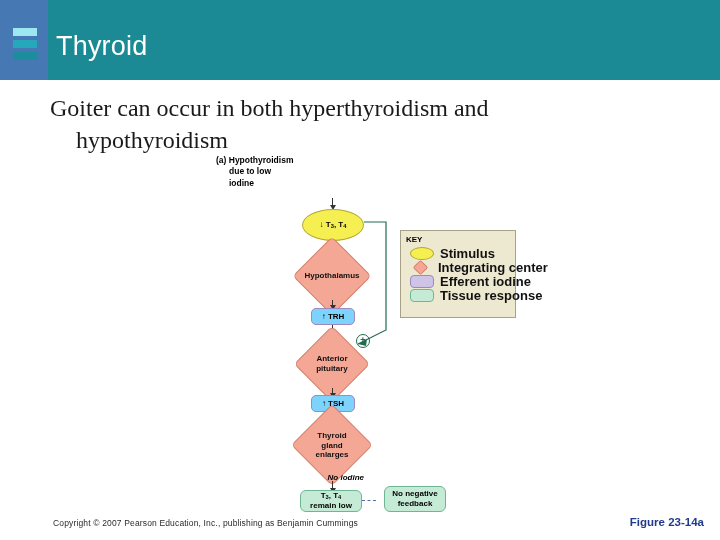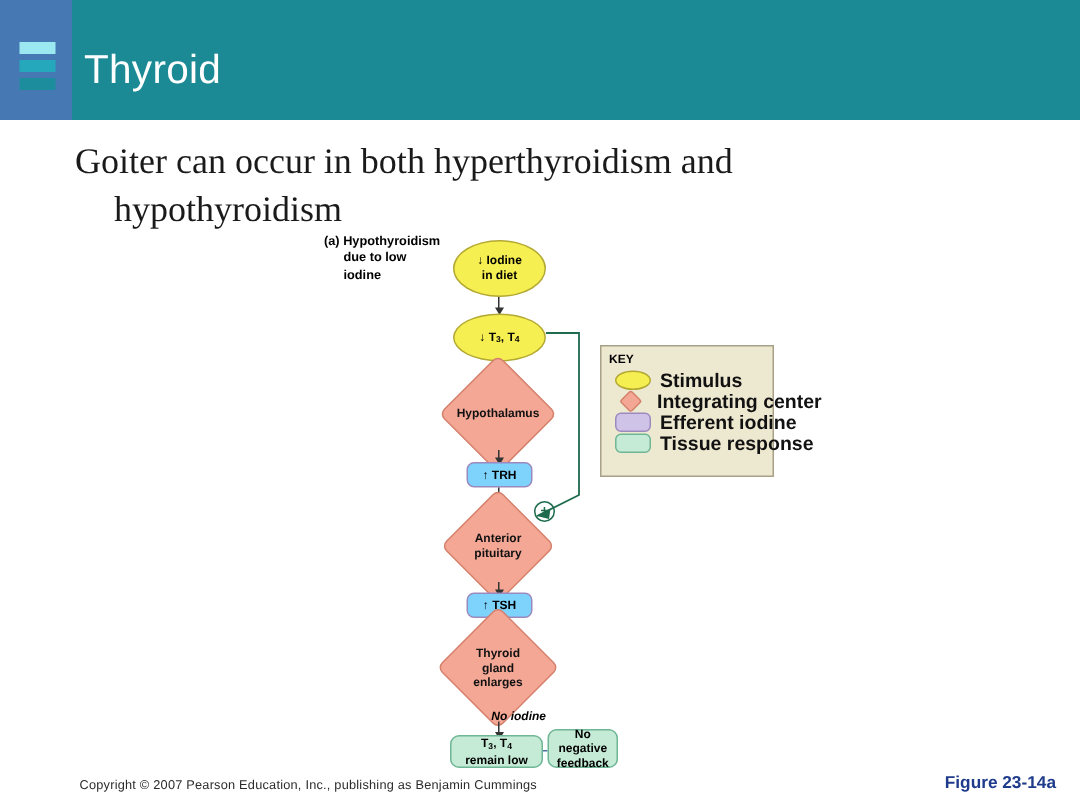--- a/index.html
+++ b/index.html
@@ -160,21 +160,21 @@
   #n-trh { left: 115px; top: 158px; width: 44px; height: 17px; }
   #n-tsh { left: 115px; top: 245px; width: 44px; height: 17px; }
 
   
   .tissue {
     background: #C5EBD6;
     border: 1px solid #6FB694;
     border-radius: 6px;
   }
   #n-remainlow { left: 104px; top: 340px; width: 62px; height: 22px; }
-  #n-nofeedback { left: 169px; top: 336px; width: 47px; height: 26px; }
+  #n-nofeedback { left: 188px; top: 336px; width: 62px; height: 26px; }
 
   .noiodine {
     position: absolute;
     left: 108px;
     top: 323px;
     width: 60px;
     text-align: right;
     font-size: 8px;
     font-style: italic;
     font-weight: bold;
@@ -338,26 +338,20 @@
     <span class="ln2">due to low</span>
     <span class="ln3">iodine</span>
   </div>
 
   <svg class="gpath" viewBox="0 0 330 365">
     <polyline points="168,72 190,72 190,180 162,194" fill="none" stroke="#1E6B4E" stroke-width="1.2"></polyline>
     <polygon points="162,194 171,189 170,196" fill="#1E6B4E"></polygon>
   </svg>
   <div class="plus-circle">+</div>
 
-  <div class="node oval" id="n-iodine">
-    <div>
-      <span>↓ Iodine</span><br>
-      <span>in diet</span>
-    </div>
-  </div>
   <div class="varrow a1"></div>
 
   <div class="node oval" id="n-t34low">
     <div><span>↓ T<sub>3</sub>, T<sub>4</sub></span></div>
   </div>
   <div class="varrow a2"></div>
 
   <div class="diamond-wrap" id="n-hypothal">
     <div class="diamond-shape"></div>
     <div class="diamond-text">Hypothalamus</div>

